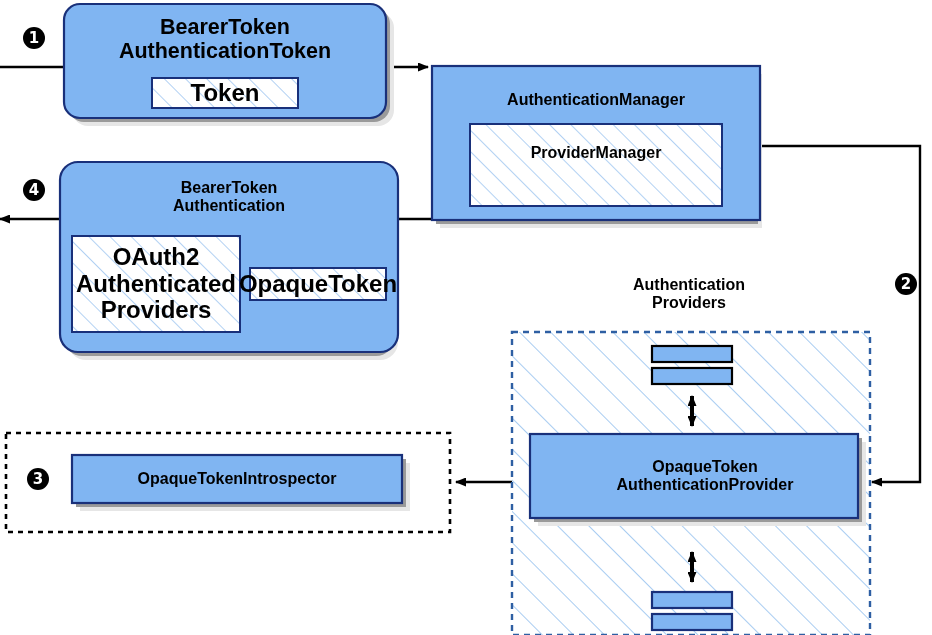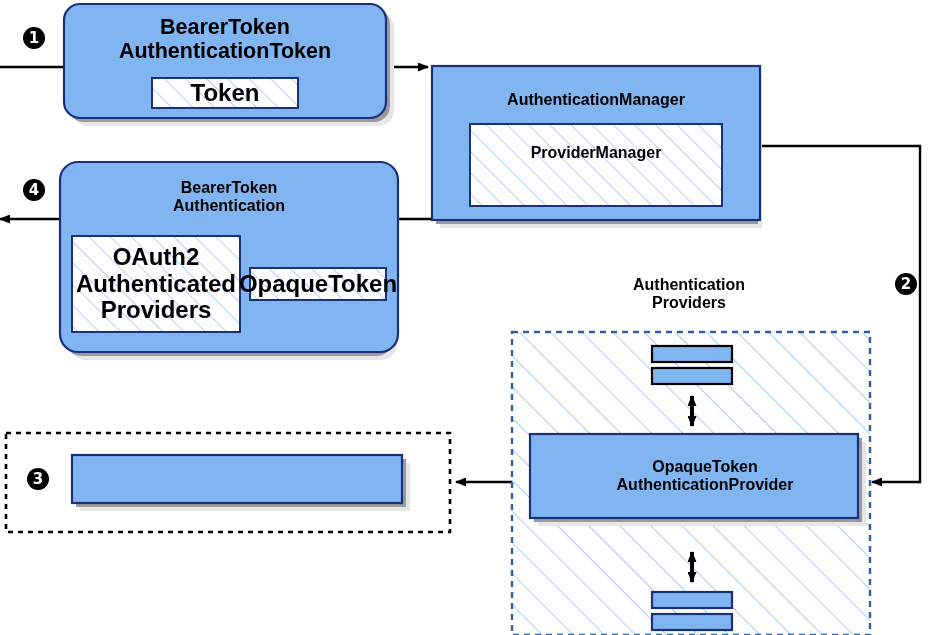--- a/index.html
+++ b/index.html
@@ -176,20 +176,21 @@
 Providers</div>
 
   <div class="node-label t21" style="left:250px; top:268px; width:136px; height:32px;">OpaqueToken</div>
 
   <div class="node-label t22" style="left:574px; top:266px; width:230px; height:56px;">Authentication
 Providers</div>
 
   <div class="node-label t22" style="left:530px; top:434px; width:328px; height:84px;padding-left:11px;">OpaqueToken
 AuthenticationProvider</div>
 
+  <div class="node-label t22" style="left:72px; top:455px; width:330px; height:48px;">OpaqueTokenIntrospector</div>
 
   <div class="marker-num" style="left:23px; top:27px;">1</div>
 
   <div class="marker-num" style="left:895px; top:273px;">2</div>
 
   <div class="marker-num" style="left:27px; top:468px;">3</div>
 
   <div class="marker-num" style="left:23px; top:179px;">4</div>
 
 </div>

